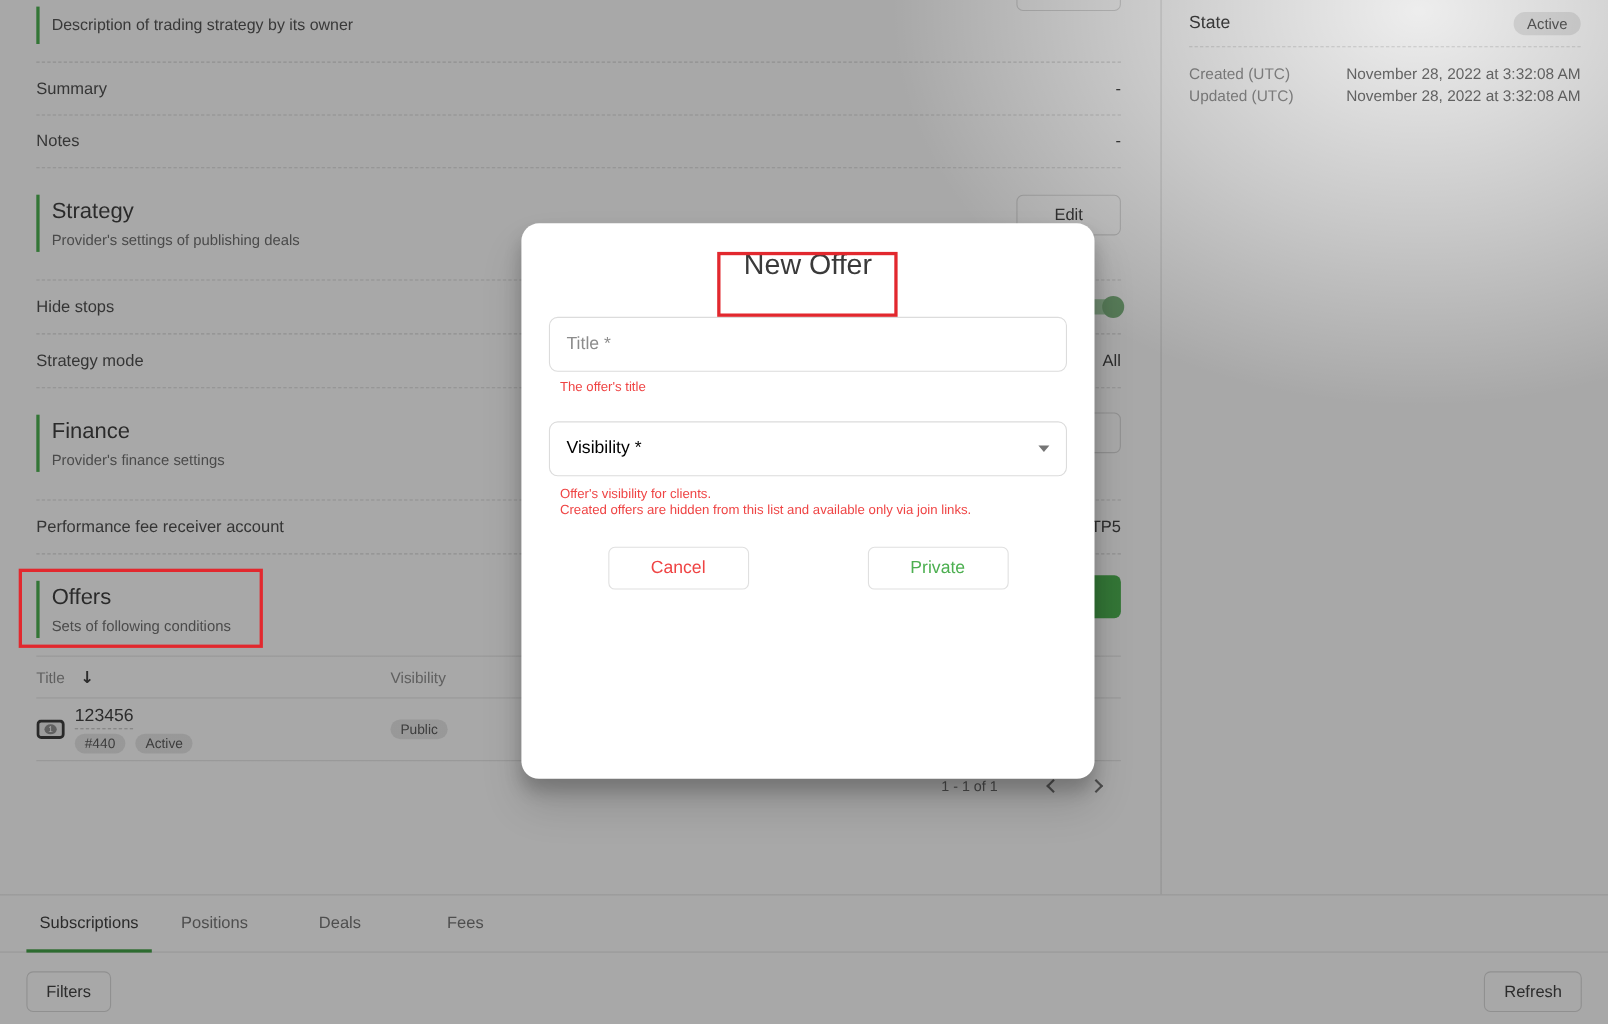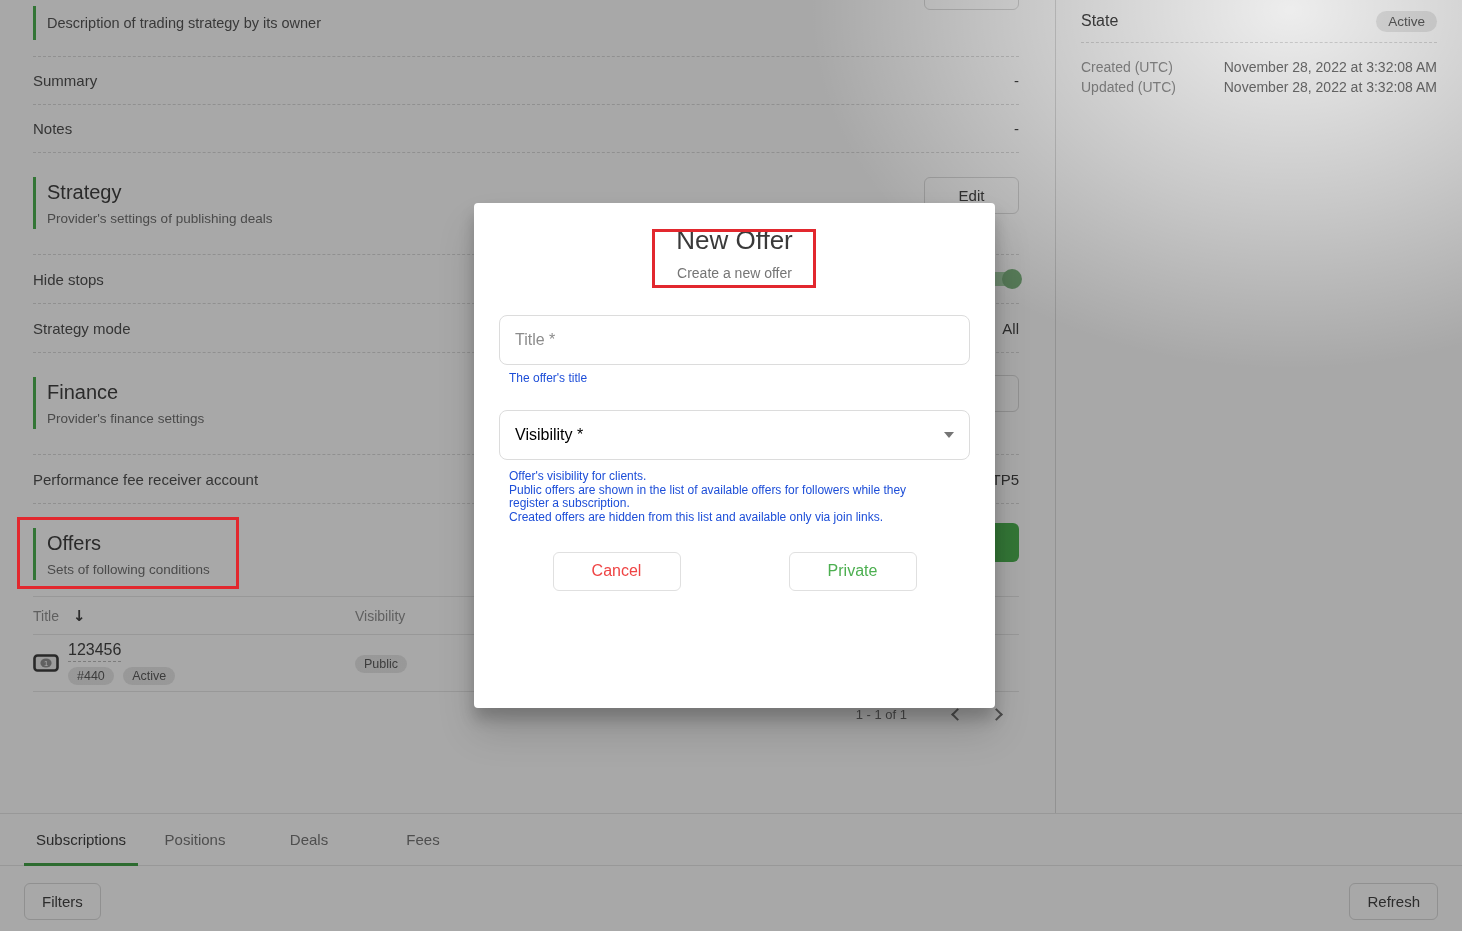--- a/index.html
+++ b/index.html
@@ -82,34 +82,34 @@
     font-family:inherit; cursor:pointer; }
   .footer-btn.left { left:24px; }
   .footer-btn.right { right:24px; }
 
   
   .overlay { position:absolute; inset:0; z-index:10;
     background:radial-gradient(ellipse 480px 360px at 1290px 10px,
       rgba(0,0,0,0.05) 0%, rgba(0,0,0,0.20) 55%, rgba(0,0,0,0.33) 100%); }
 
   .modal { position:absolute; left:474px; top:203px; width:521px; height:505px; z-index:20;
-    background:#fff; border-radius:4px; padding:22px 25px 24px;
+    background:#fff; border-radius:16px; padding:22px 25px 24px;
     box-shadow:0 11px 15px rgba(0,0,0,0.2), 0 24px 38px rgba(0,0,0,0.14); }
   .modal-title { text-align:center; font-size:26px; color:#3a3a3a; line-height:30px; }
   .modal-subtitle { text-align:center; font-size:14px; color:#757575; margin-top:9px; line-height:18px; }
   .input-box { display:flex; align-items:center; height:50px; border:1px solid #dcdcdc;
     border-radius:8px; padding:0 15px; background:#fff; }
   .input-box input { flex:1; border:none; outline:none; font-size:16px; color:#15803d;
     font-family:inherit; background:transparent; }
   .input-box input::placeholder { color:#8c8c8c; opacity:1; }
   .select-label { font-size:16px; color:#000000; }
   .select-arrow { margin-left:auto; width:0; height:0; border-left:5px solid transparent;
     border-right:5px solid transparent; border-top:6px solid #757575; }
   .suffix { font-size:16px; color:#555; margin-left:8px; }
-  .helper { font-size:12px; color:#1d4ed8; margin:7px 0 0 10px; line-height:13.5px; }
+  .helper { font-size:12px; color:#ef4444; margin:7px 0 0 10px; line-height:13.5px; }
   .helper div { margin-bottom:0.5px; }
   .vis-helper { max-width:420px; margin-top:10px; }
   .mt-title { margin-top:33px; }
   .mt-vis { margin-top:24px; }
   .mt-fee { margin-top:22px; }
   .btn-row { display:flex; justify-content:center; gap:108px; margin-top:27px; }
   .dlg-btn { width:128px; height:39px; border:1px solid #e0e0e0; border-radius:6px;
     background:#fff; font-size:16px; font-family:inherit; cursor:pointer; }
   .dlg-btn.cancel { color:#ef4444; }
   .dlg-btn.create { color:#4caf50; }
@@ -262,34 +262,32 @@
 
   <div class="footer">
     <button class="footer-btn left">Filters</button>
     <button class="footer-btn right">Refresh</button>
   </div>
 
   <div class="overlay"></div>
 
   <div class="modal">
     <div class="modal-title">New Offer</div>
-    <div class="modal-subtitle">Create a new offer</div>
 
     <div class="input-box mt-title">
       <input type="text" placeholder="Title *" style="">
     </div>
     <div class="helper">The offer's title</div>
 
     <div class="input-box mt-vis">
       <span class="select-label">Visibility *</span>
       <span class="select-arrow"></span>
     </div>
     <div class="helper vis-helper">
       <div>Offer's visibility for clients.</div>
-      <div>Public offers are shown in the list of available offers for followers while they register a subscription.</div>
       <div>Created offers are hidden from this list and available only via join links.</div>
     </div>
 
 
     <div class="btn-row">
       <button class="dlg-btn cancel">Cancel</button>
       <button class="dlg-btn create">Private</button>
     </div>
   </div>
 

